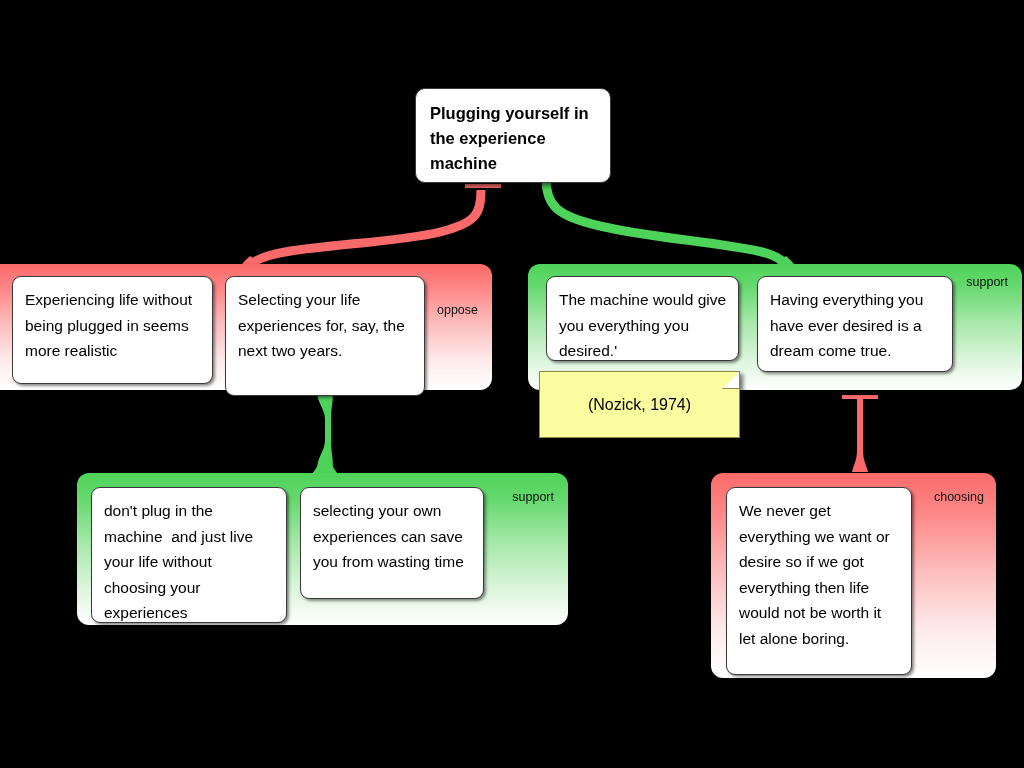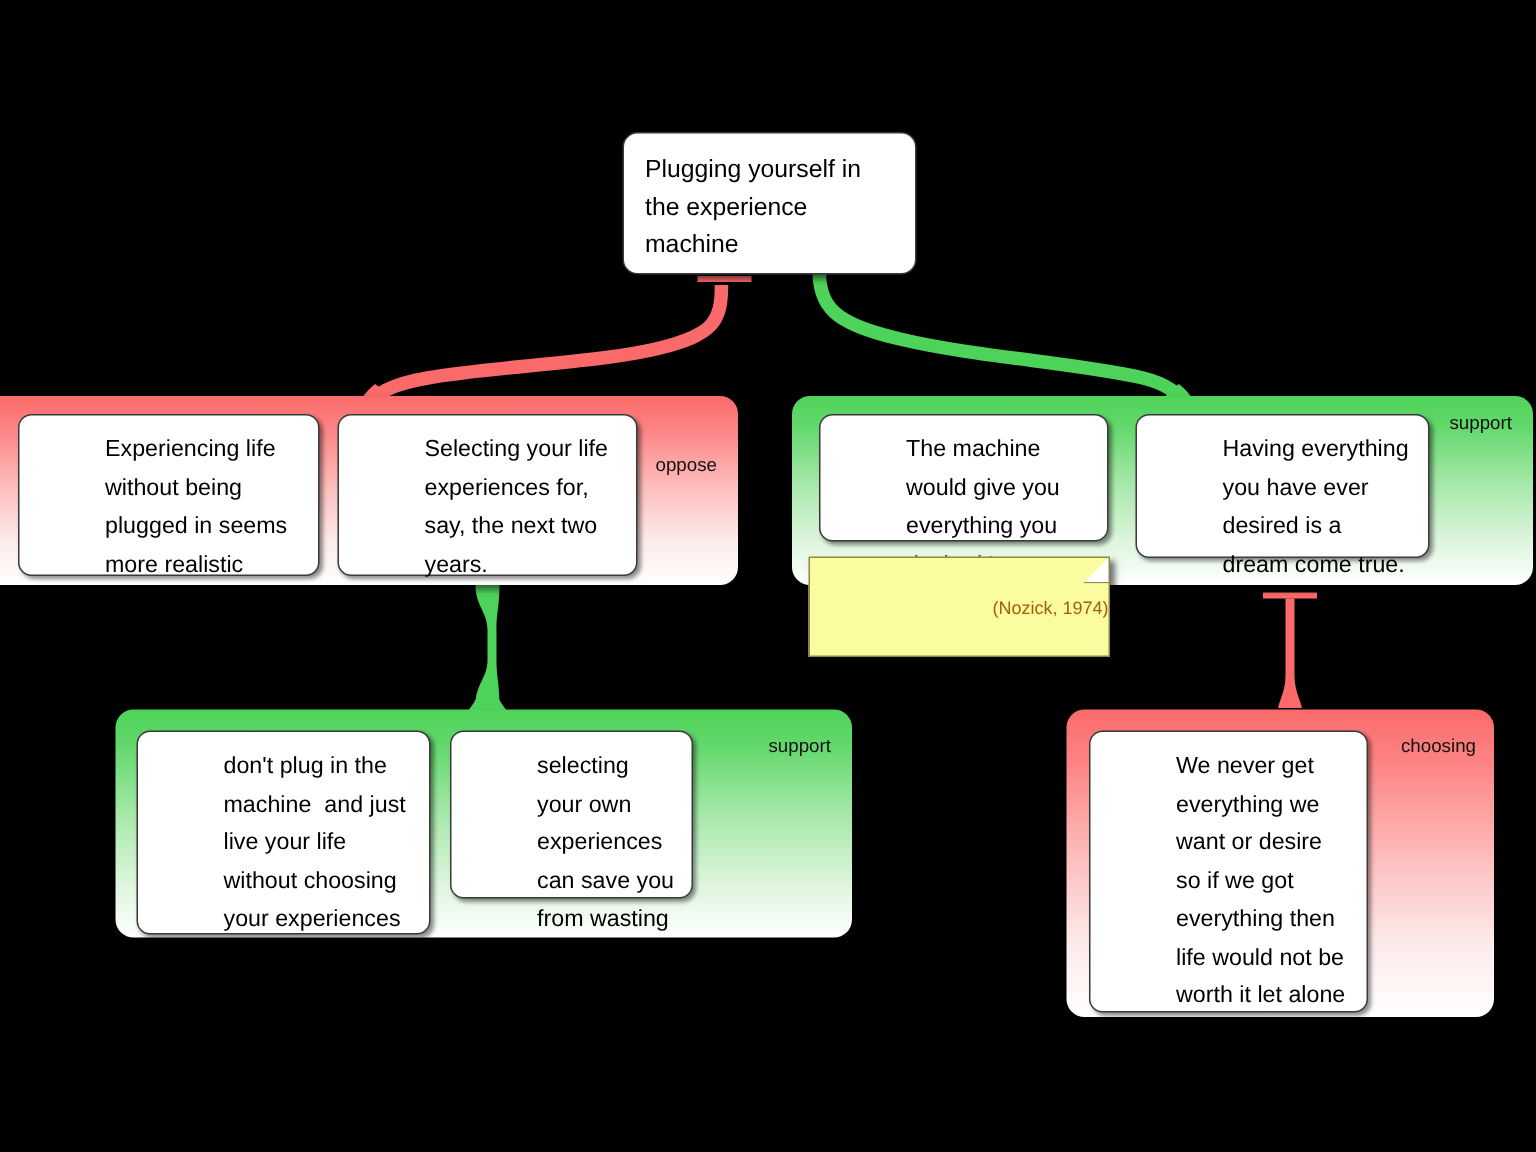--- a/index.html
+++ b/index.html
@@ -33,20 +33,21 @@
     border-radius: 10px;
     box-sizing: border-box;
     box-shadow: 3px 3px 4px rgba(0,0,0,0.55);
     padding: 12px 14px 10px 14px;
   }
   .root-node .node-text {
     font-size: 16.5px;
     line-height: 25px;
     color: #000000;
     white-space: pre-wrap;
+    font-weight: bold;
   }
 
   
   .group-panel {
     position: absolute;
     box-sizing: border-box;
     box-shadow: 3px 3px 4px rgba(0,0,0,0.5);
   }
   .group-panel.oppose {
     background: linear-gradient(to bottom, #fb6a6a 0%, #fd8585 18%, #fdbdbd 48%, #fdeaea 76%, #ffffff 100%);
@@ -72,21 +73,20 @@
     border-radius: 9px;
     box-sizing: border-box;
     box-shadow: 2px 2px 3px rgba(0,0,0,0.45);
     padding: 10px 11px 8px 12px;
   }
   .claim-box .node-text {
     font-size: 15.5px;
     line-height: 25.5px;
     color: #000000;
     white-space: pre-wrap;
-    margin-left: 45px;
   }
 
   
   .sticky-note {
     position: absolute;
     background: #fbfba0;
     border: 1px solid #8a8a4a;
     box-sizing: border-box;
     box-shadow: 3px 3px 4px rgba(0,0,0,0.55);
   }
@@ -98,23 +98,23 @@
     border-left: 1px solid #8a8a4a;
     border-bottom: 1px solid #8a8a4a;
     clip-path: polygon(0 0, 100% 100%, 0 100%);
     transform: scaleX(-1);
   }
   .sticky-note .note-text {
     position: absolute;
     left: 0; right: 0;
     top: 50%;
     transform: translateY(-50%);
-    text-align: right;
-    font-size: 12px;
-    color: #a16207;
+    text-align: center;
+    font-size: 16px;
+    color: #000000;
   }
 </style>
 </head>
 <body>
 
 <div id="canvas">
 
   <svg id="connectors" viewBox="0 0 1024 768" width="1024" height="768">
 
     <path d="M 481,190 C 481,215 475,223 440,232 C 400,242 330,244 285,252
@@ -139,21 +139,21 @@
   <div class="root-node" style="left:415px; top:88px; width:196px; height:95px;">
     <div class="node-text">Plugging yourself in the experience machine</div>
   </div>
 
   <div class="group-panel oppose" style="left:-10px; top:264px; width:502px; height:126px; border-radius:0 12px 12px 0;">
     <div class="group-label" style="right:14px; top:11px;margin-top:28px;">oppose</div>
   </div>
   <div class="claim-box" style="left:12px; top:276px; width:201px; height:108px;">
     <div class="node-text">Experiencing life without being plugged in seems more realistic</div>
   </div>
-  <div class="claim-box" style="left:225px; top:276px; width:200px; height:108px;">
+  <div class="claim-box" style="left:225px; top:276px; width:200px; height:120px;">
     <div class="node-text">Selecting your life experiences for, say, the next two years.</div>
   </div>
 
   <div class="group-panel support" style="left:528px; top:264px; width:494px; height:126px; border-radius:12px 12px 12px 12px;">
     <div class="group-label" style="right:14px; top:11px;">support</div>
   </div>
   <div class="claim-box" style="left:546px; top:276px; width:193px; height:85px;">
     <div class="node-text">The machine would give you everything you desired.'</div>
   </div>
   <div class="claim-box" style="left:757px; top:276px; width:196px; height:96px;">
@@ -164,21 +164,21 @@
     <div class="fold"></div>
     <div class="note-text">(Nozick, 1974)</div>
   </div>
 
   <div class="group-panel support" style="left:77px; top:473px; width:491px; height:152px; border-radius:12px;">
     <div class="group-label" style="right:14px; top:17px;">support</div>
   </div>
   <div class="claim-box" style="left:91px; top:487px; width:196px; height:136px;">
     <div class="node-text">don't plug in the machine  and just live your life without choosing your experiences</div>
   </div>
-  <div class="claim-box" style="left:300px; top:487px; width:162px; height:112px;">
+  <div class="claim-box" style="left:300px; top:487px; width:184px; height:112px;">
     <div class="node-text">selecting your own experiences can save you from wasting time</div>
   </div>
 
   <div class="group-panel oppose" style="left:711px; top:473px; width:285px; height:205px; border-radius:12px;">
     <div class="group-label" style="right:12px; top:17px;">choosing</div>
   </div>
   <div class="claim-box" style="left:726px; top:487px; width:186px; height:188px;">
     <div class="node-text">We never get everything we want or desire so if we got everything then life would not be worth it let alone boring.</div>
   </div>
 

